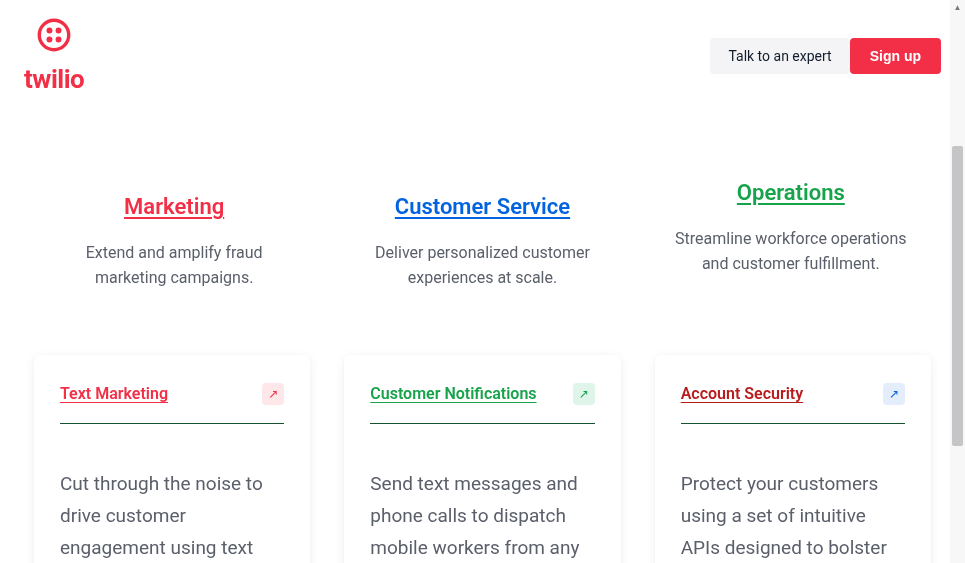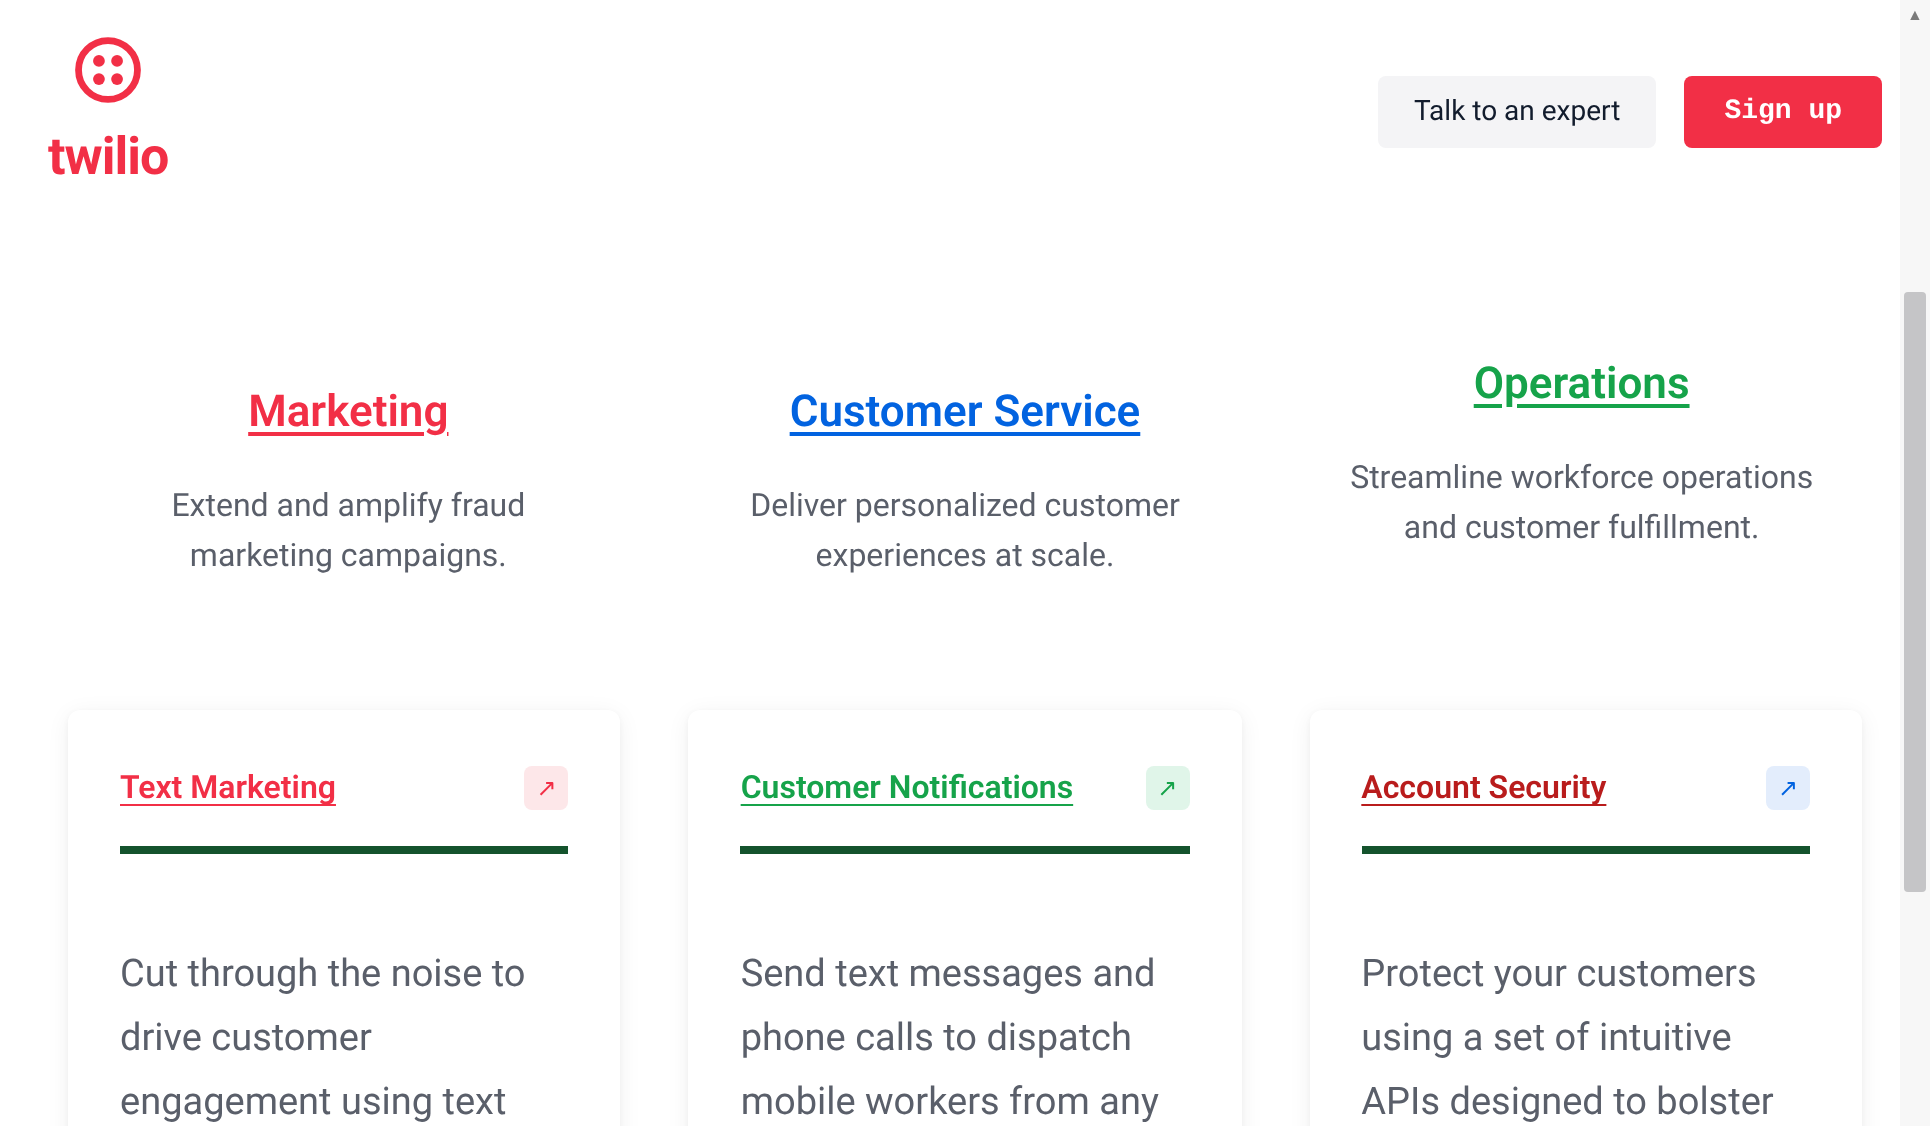--- a/index.html
+++ b/index.html
@@ -32,21 +32,20 @@
       height: 34px;
     }
     .logo-text {
       font-size: 26px;
       font-weight: 700;
       color: #F22F46;
       letter-spacing: -0.5px;
     }
     .header-actions {
       display: flex;
-      gap: 14px;
       align-items: center;
     }
     .btn-expert {
       background: #f4f4f6;
       color: #121c2d;
       border: none;
       padding: 10px 18px;
       font-size: 14px;
       border-radius: 4px;
       cursor: pointer;
@@ -54,21 +53,21 @@
     }
     .btn-signup {
       background: #F22F46;
       color: #ffffff;
       border: none;
       padding: 10px 20px;
       font-size: 14px;
       font-weight: 600;
       border-radius: 4px;
       cursor: pointer;
-      font-family: Liberation Mono, monospace;
+      font-family: Liberation Sans, sans-serif;
     }
     .columns {
       display: flex;
       justify-content: space-between;
       padding: 0 40px;
       margin-top: 100px;
       gap: 40px;
     }
     .column {
       flex: 1;
@@ -105,21 +104,21 @@
       background: #ffffff;
       border-radius: 6px;
       padding: 28px 26px 40px 26px;
       box-shadow: 0 2px 12px rgba(0,0,0,0.06), 0 1px 3px rgba(0,0,0,0.04);
     }
     .card-header {
       display: flex;
       justify-content: space-between;
       align-items: center;
       padding-bottom: 18px;
-      border-bottom: 4px solid #14532d;
+      border-bottom: 1px solid #14532d;
       margin-bottom: 20px;
     }
     .card-title {
       font-size: 16px;
       font-weight: 600;
       text-decoration: underline;
       text-underline-offset: 3px;
       cursor: pointer;
     }
     .card-marketing .card-title { color: #F22F46; }

